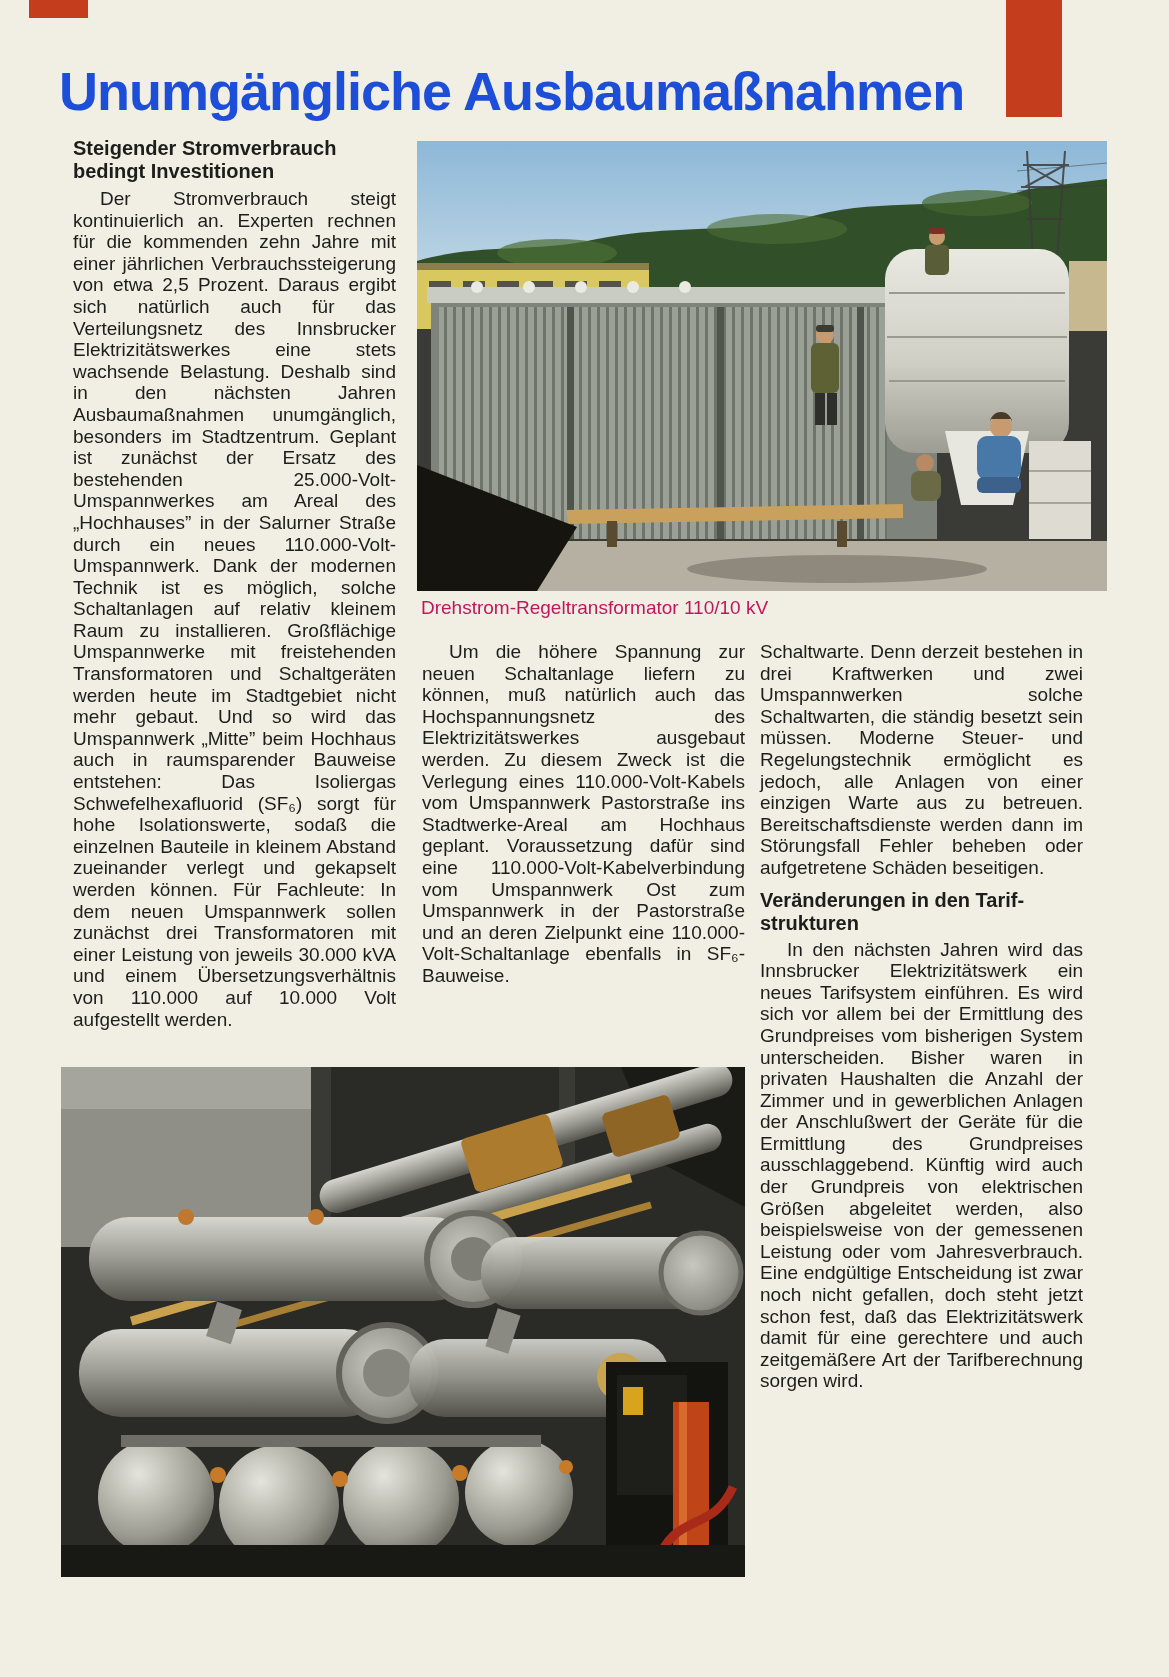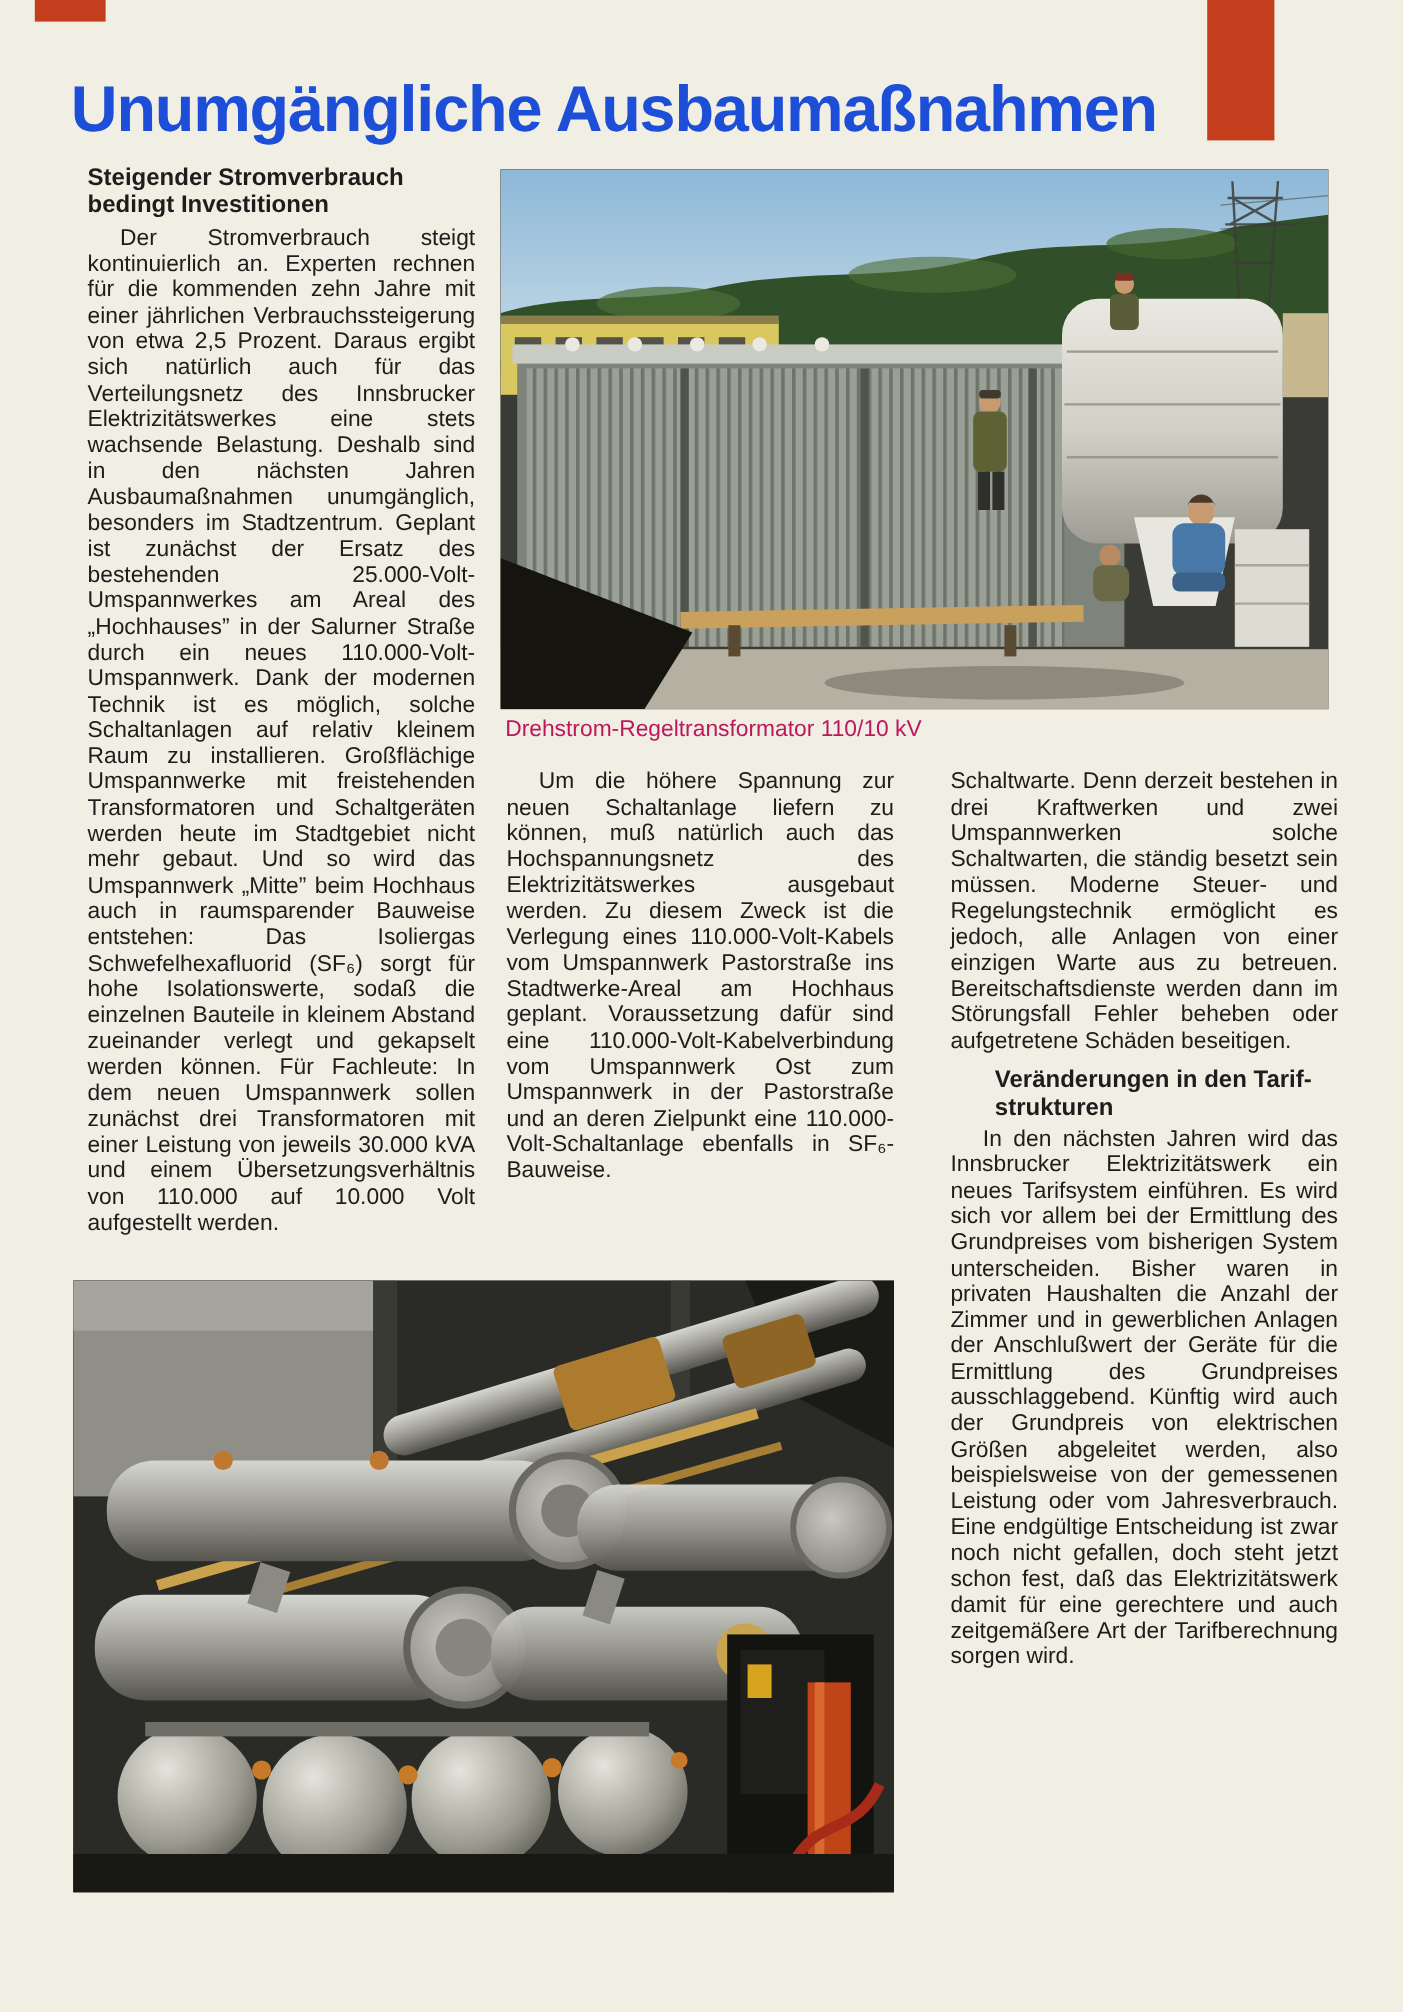--- a/index.html
+++ b/index.html
@@ -21,24 +21,24 @@
     position:absolute; width:323px;
     font-size:19px; line-height:21.6px; text-align:justify;
     hyphens:auto; -webkit-hyphens:auto;
   }
   .col p { margin:0; }
   .col p.ind { text-indent:27px; }
   .subhead {
     font-size:20px; line-height:23px; font-weight:bold;
     margin:0 0 5px 0; text-align:left; white-space:pre-line;
   }
-  .subhead.mid { margin-top:10px; margin-bottom:4px;margin-left:37px; }
+  .subhead.mid { margin-top:10px; margin-bottom:4px; }
   .col-left  { left:61px;  top:137px;margin-left:12px; }
   .col-mid   { left:422px; top:641px; }
-  .col-right { left:792px; top:641px; }
+  .col-right { left:760px; top:641px; }
   figure { margin:0; }
   .photo { position:absolute; overflow:hidden; background:#3a3a36; }
   .photo svg { display:block; }
   .photo-1 { left:417px; top:141px; width:690px; height:450px; }
   .photo-2 { left:61px;  top:1067px; width:684px; height:510px; }
   .caption { position:absolute; font-size:19px; line-height:22px; color:#be185d; }
   .caption-1 { left:421px; top:597px; width:620px; }
   .caption-2 { left:61px;  top:1593px; width:660px; }
 </style>
 </head>

